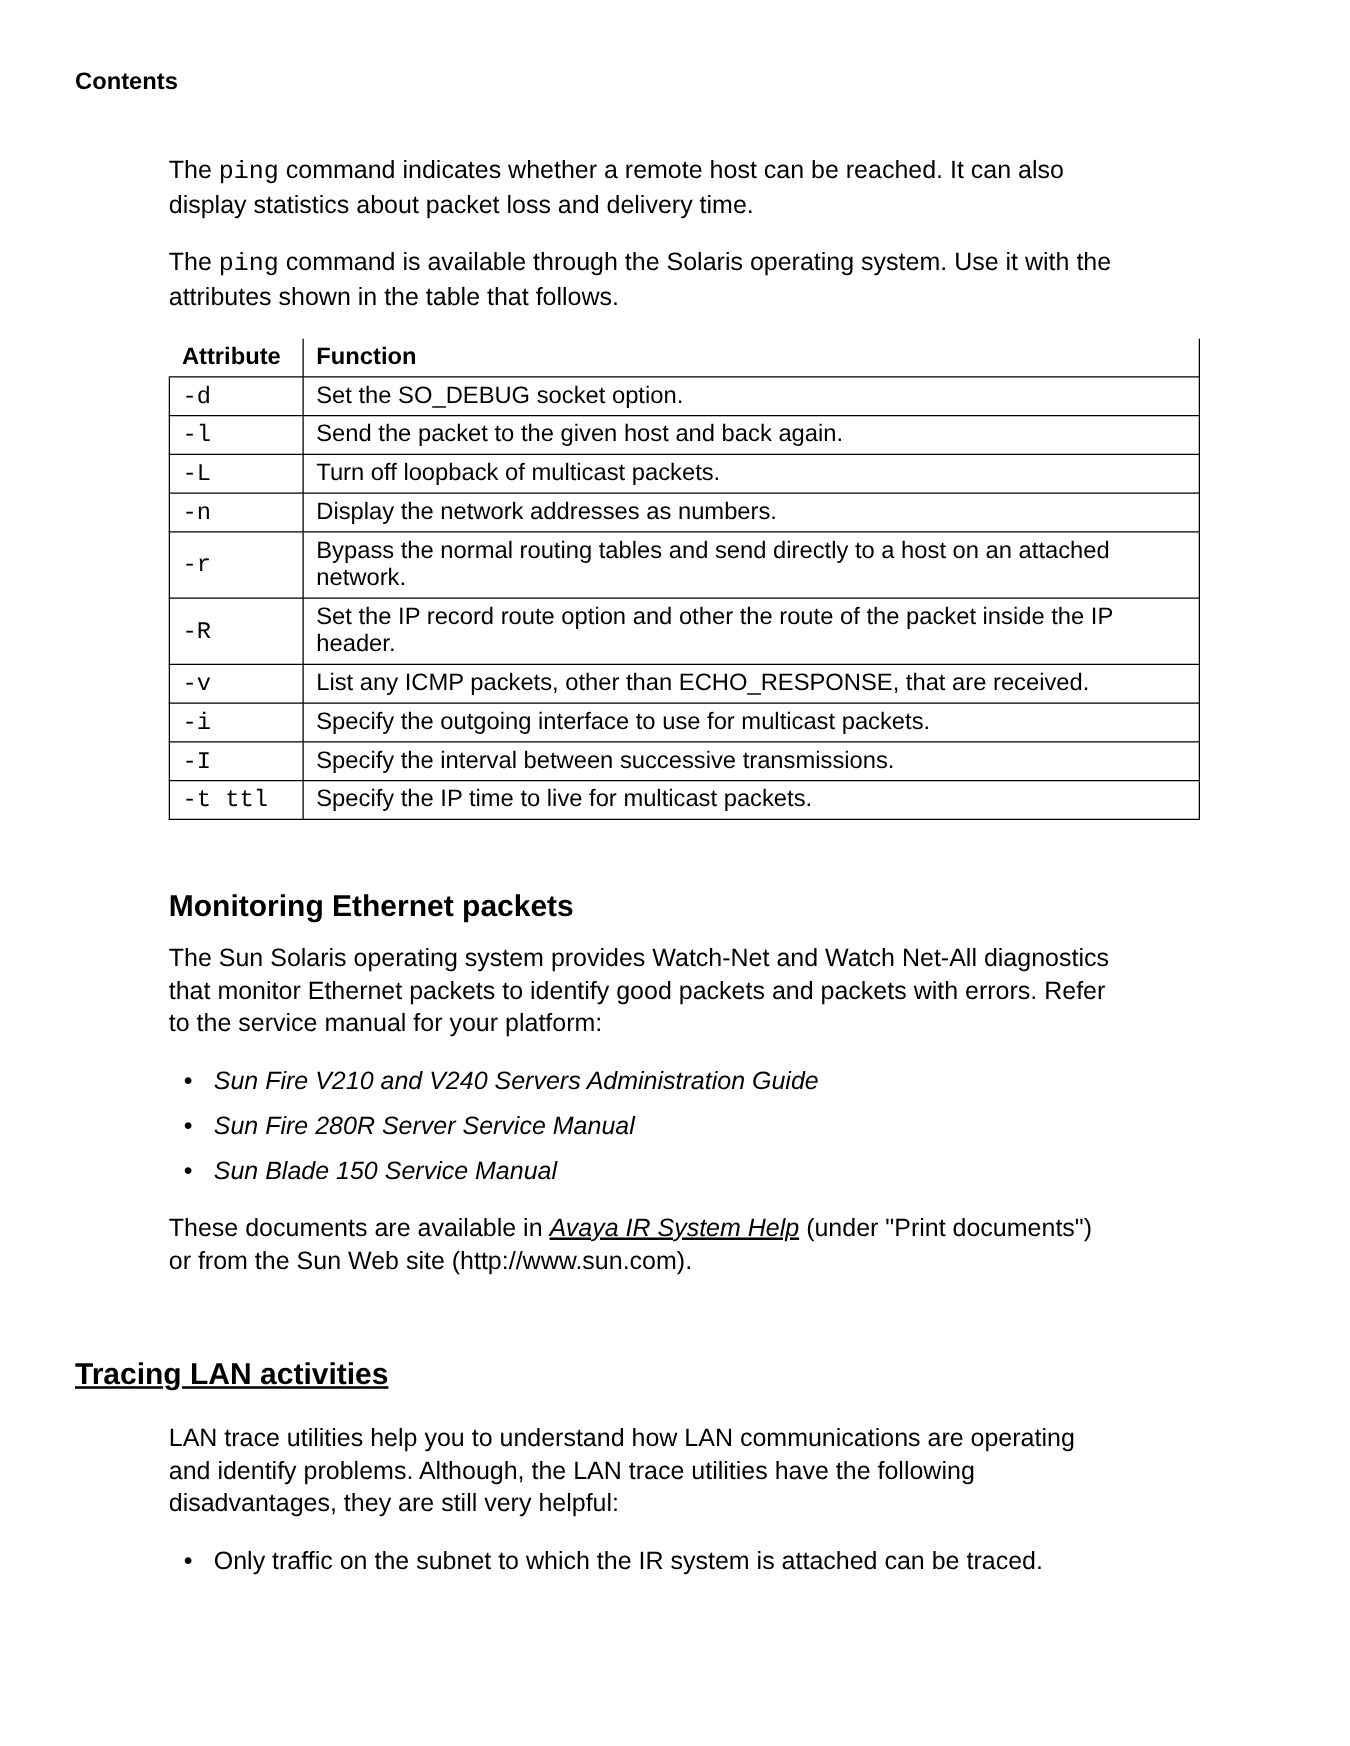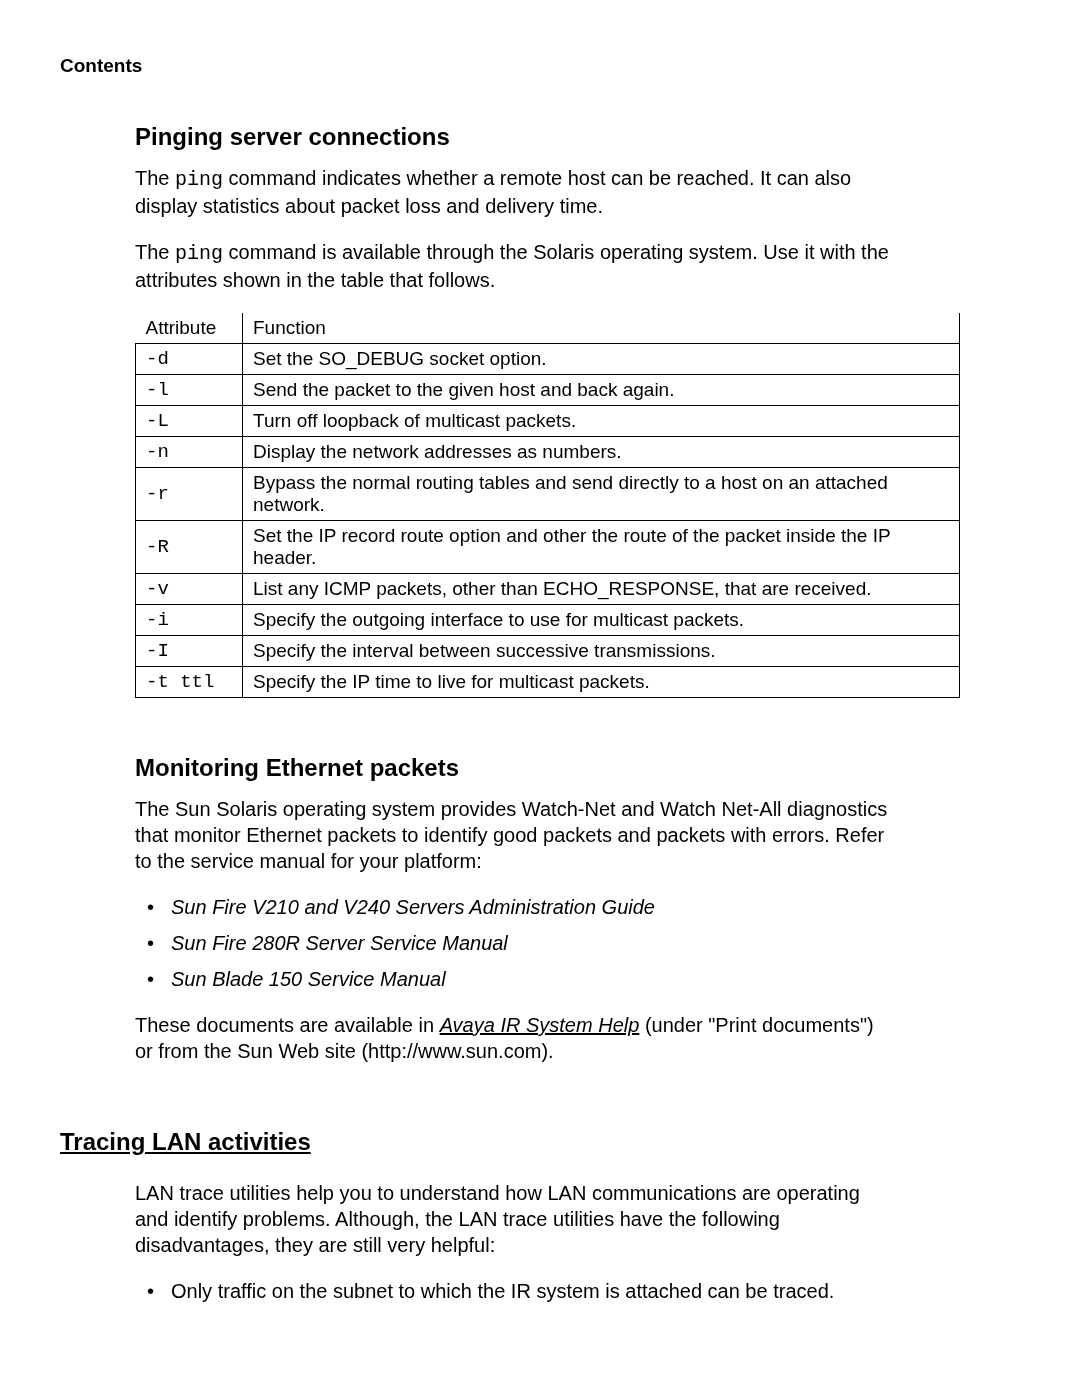--- a/index.html
+++ b/index.html
@@ -59,21 +59,21 @@
     margin-bottom: 56px;
   }
   table.attr th, table.attr td {
     border: 1px solid #000;
     text-align: left;
     vertical-align: middle;
     font-size: 19px;
     padding: 4px 10px 4px 10px;
   }
   table.attr th {
-    font-weight: normal;
+    font-weight: bold;
     border-top: none;
   }
   table.attr th:first-child {
     border-left: none;
   }
   table.attr th:first-child, table.attr td:first-child {
     width: 86px;
   }
   table.attr td.attr-cell {
     font-family: "Courier New", Courier, monospace;
@@ -128,21 +128,20 @@
   .ital { font-style: italic; text-decoration: underline; }
 </style>
 </head>
 <body>
 
 <div class="page">
 
   <div class="contents-label">Contents</div>
 
   <div class="indent-block">
-    <h3 class="h3">Pinging server connections</h3>
 
     <p class="body-text">
       <span class="run-inline">The </span><span class="run-inline mono">ping</span><span class="run-inline"> command indicates whether a remote host can be reached. It can also display statistics about packet loss and delivery time.</span>
     </p>
 
     <p class="body-text">
       <span class="run-inline">The </span><span class="run-inline mono">ping</span><span class="run-inline"> command is available through the Solaris operating system. Use it with the attributes shown in the table that follows.</span>
     </p>
   </div>
 

